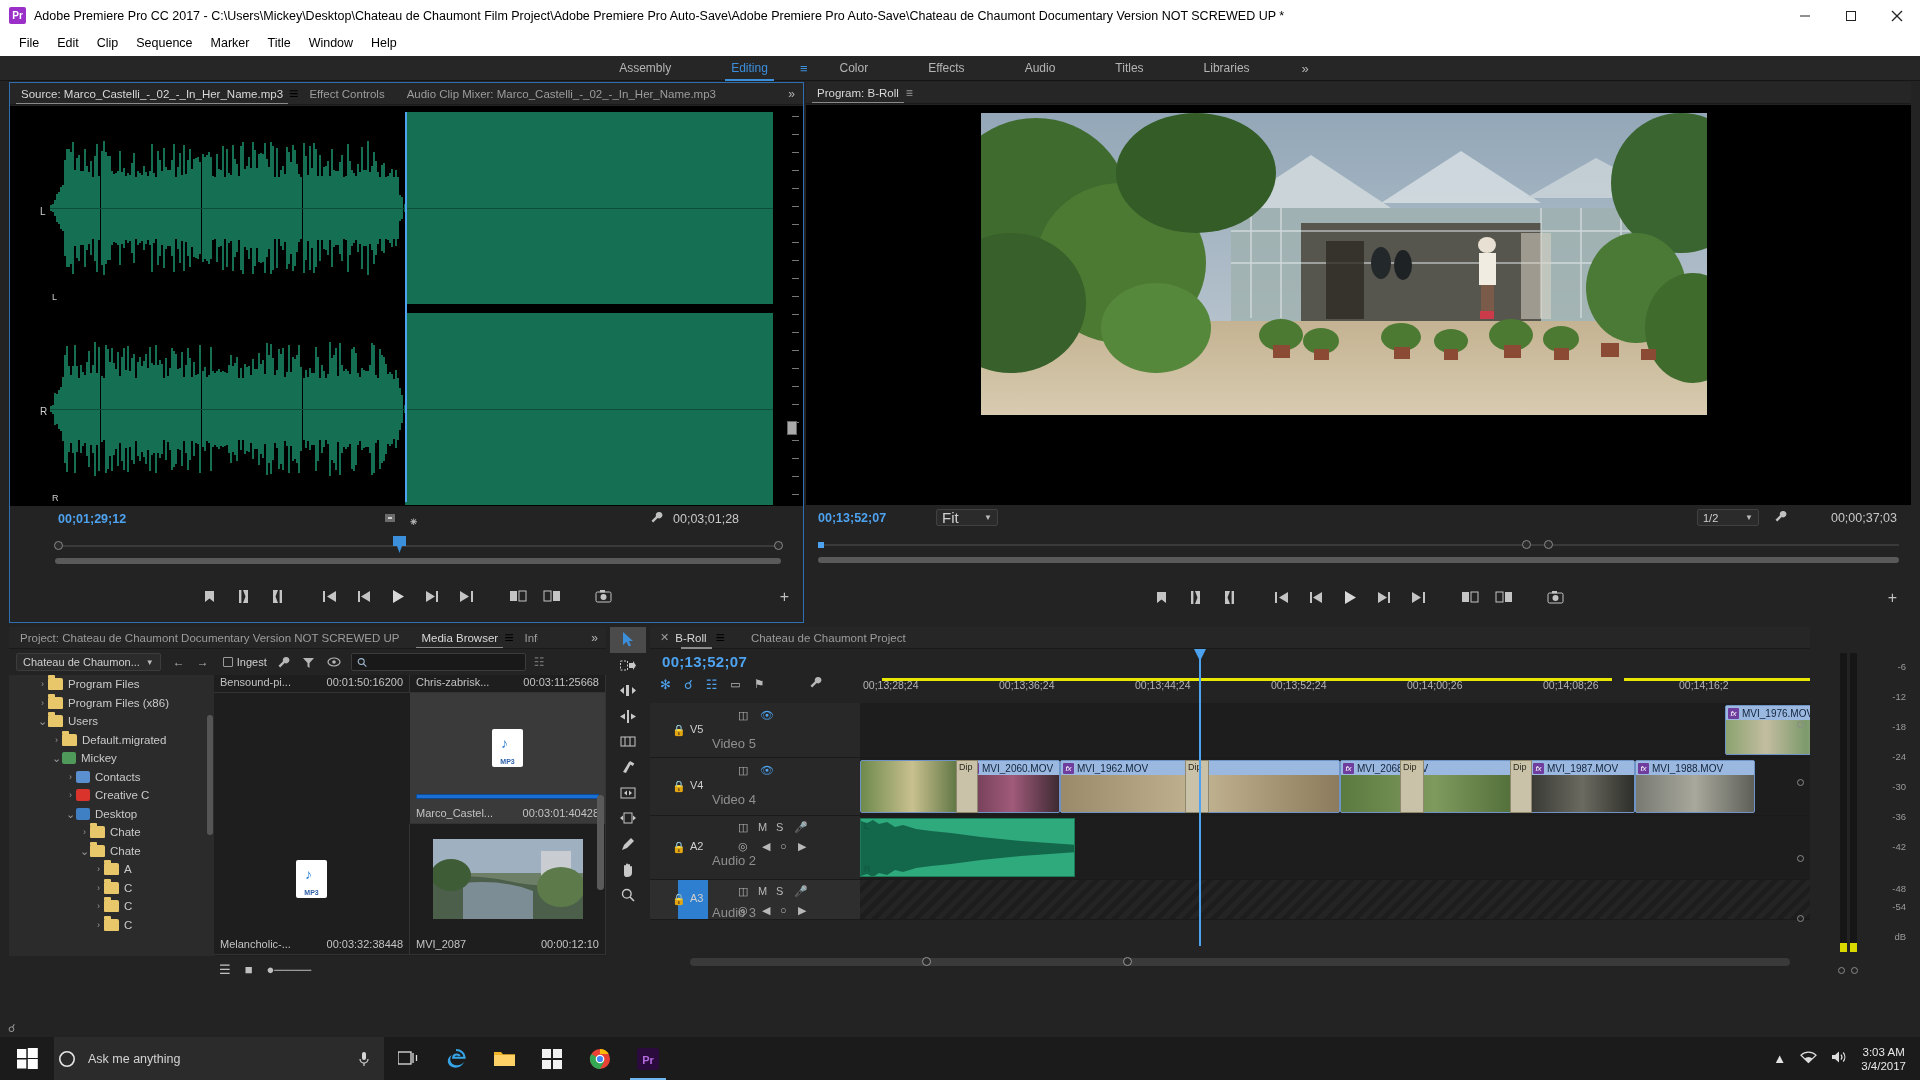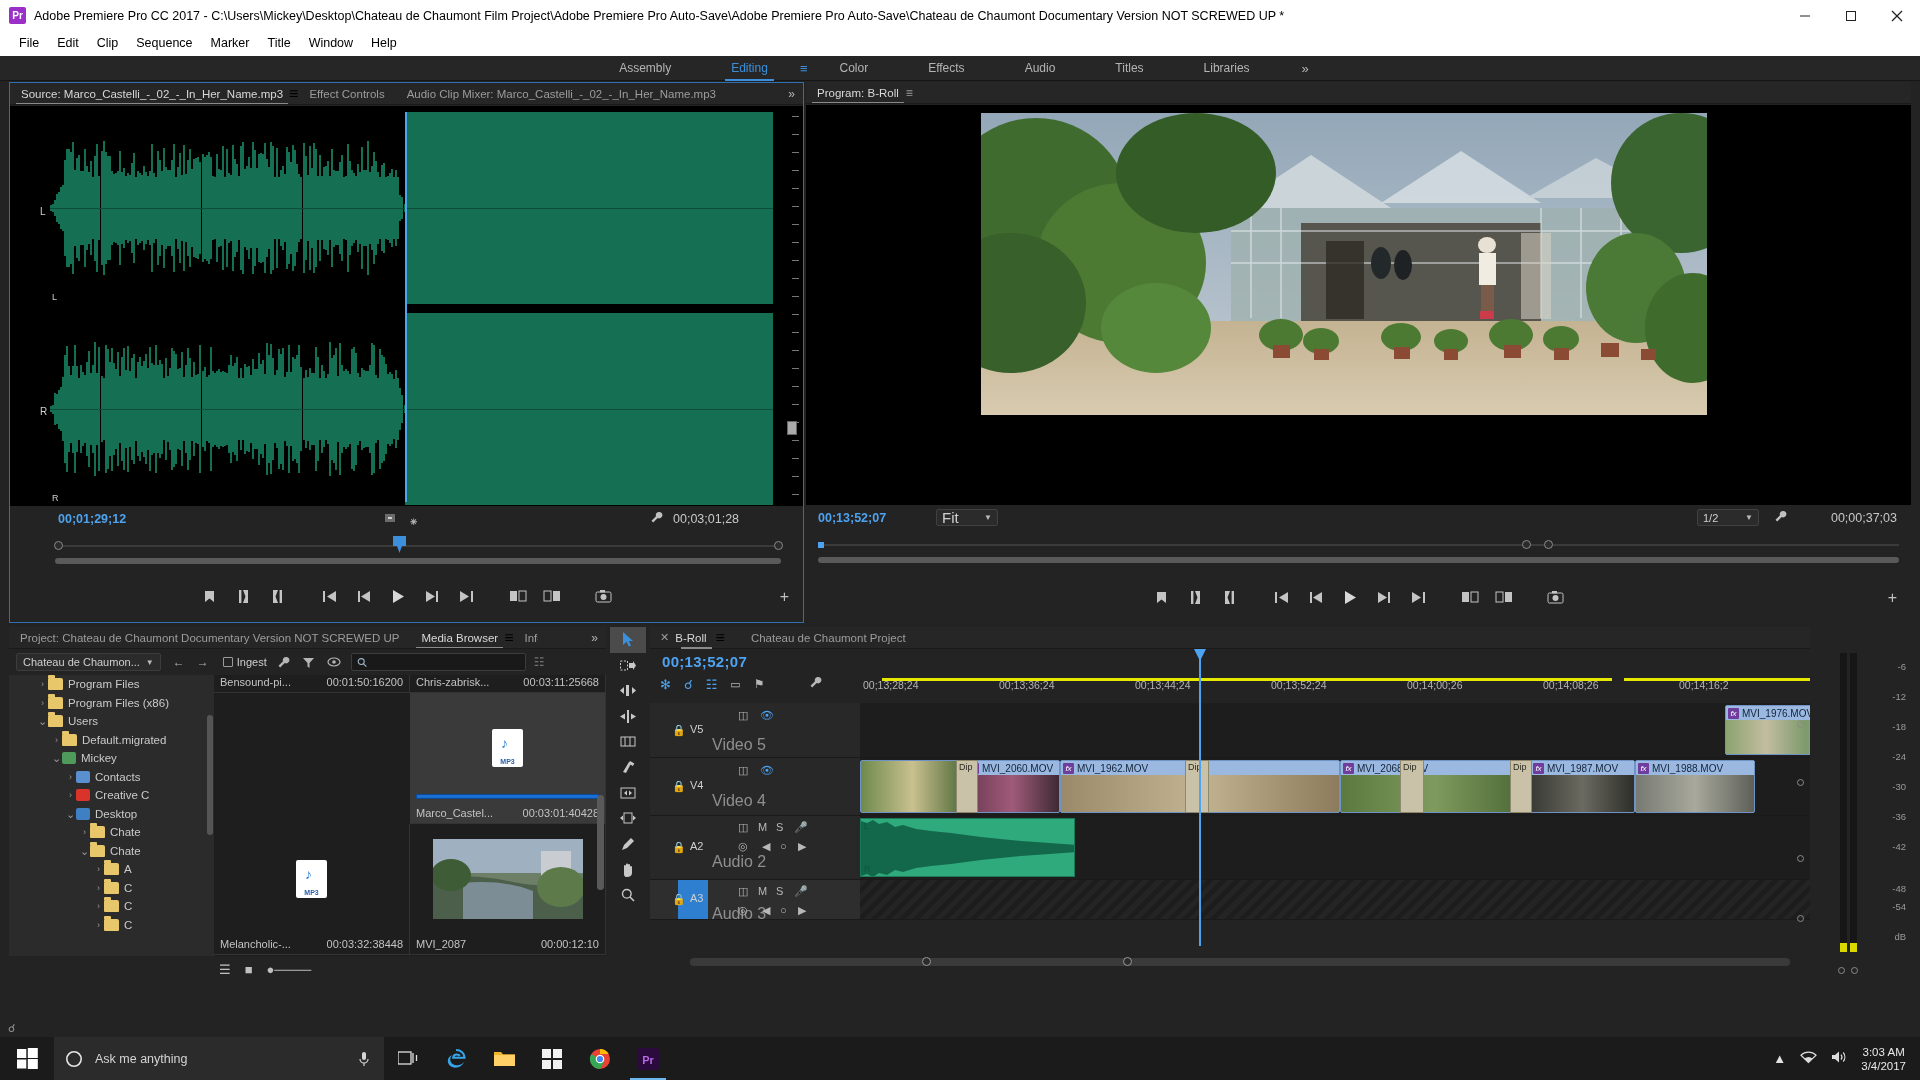--- a/index.html
+++ b/index.html
@@ -154,21 +154,21 @@
   .tl-ruler { position:absolute; left: 210px; top: 22px; right:0; height: 28px; }
   .ruler-tc { position:absolute; top: 8px; font-size: 10.5px; color:#b5b5b5; }
   .tl-yellow { position:absolute; left: 210px; top: 50px; right: 0; height: 5px; }
   .yellow-bar { position:absolute; top: 1px; height: 3px; background:#e7e700; }
 
   .tl-tracks { position:absolute; left:0; top: 76px; right:0; bottom: 36px; overflow:hidden; }
   .track { position:absolute; left:0; right:0; }
   .track-head { position:absolute; left:0; top:0; width: 210px; height:100%; background:#282828; border-bottom:1px solid #1a1a1a; }
   .track-body { position:absolute; left:210px; right:0; top:0; height:100%; background:#1d1d1d; border-bottom:1px solid #1a1a1a; }
   .th-name { position:absolute; left: 40px; font-size: 11px; color:#cfcfcf; }
-  .th-sub { position:absolute; left: 62px; font-size: 16px; color:#8f8f8f; }
+  .th-sub { position:absolute; left: 62px; font-size: 13px; color:#8f8f8f; }
   .th-lock { position:absolute; left: 22px; color:#b0b0b0; font-size: 11px; }
   .th-ic { position:absolute; color:#b8b8b8; font-size: 11px; }
 
   .clip { position:absolute; top:2px; bottom:2px; border-radius:2px; overflow:hidden; }
   .clip-v { background:#9ab8e0; border:1px solid #6f93c4; }
   .clip-hdr { position:absolute; left:0; right:0; top:0; height: 14px; background:#9ab8e0; display:flex; align-items:center; padding-left:2px; }
   .fx-badge { width: 11px; height: 11px; background:#6f3d9e; color:#fff; font-size: 8px; font-style:italic; display:flex; align-items:center; justify-content:center; border-radius:1px; margin-right: 3px; flex:0 0 11px;}
   .clip-name { font-size: 10px; color:#12233a; white-space:nowrap; overflow:hidden; }
   .clip-film { position:absolute; left:0; right:0; top:14px; bottom:0; }
   .trans { position:absolute; top:2px; bottom:2px; background:#c9c2a8; border:1px solid #8e886f; overflow:hidden; }
@@ -192,21 +192,21 @@
   .meter-fill { position:absolute; left:0; right:0; bottom:0; background:#d9d900; }
   .meter-foot { position:absolute; bottom: 8px; left: 24px; display:flex; gap: 6px; }
   .meter-dot { width: 7px; height: 7px; border-radius:50%; border:1px solid #8a8a8a; }
 
   
   .statusbar { position:absolute; left:0; bottom: 43px; width: 1920px; height: 18px; background:#232323; display:flex; align-items:center; }
   .status-ic { margin-left: 8px; color:#9a9a9a; font-size: 11px; }
   .taskbar { position:absolute; left:0; bottom:0; width: 1920px; height: 43px; background:#1b1b1b; display:flex; align-items:center; }
   .tb-start { width: 54px; height: 43px; display:flex; align-items:center; justify-content:center; }
   .tb-search {
-    width: 330px; height: 43px; background:#2b2b2b; display:flex; align-items:center; padding-left: 11px;
+    width: 330px; height: 43px; background:#2b2b2b; display:flex; align-items:center; padding-left: 4px;
   }
   .tb-search .txt { font-size: 12.5px; color:#d4d4d4; margin-left: 12px; }
   .tb-icons { display:flex; align-items:center; height: 43px; }
   .tb-ic { width: 48px; height: 43px; display:flex; align-items:center; justify-content:center; position:relative; }
   .tb-ic.active::after { content:''; position:absolute; left: 6px; right: 6px; bottom:0; height: 2px; background:#6fb8ef; }
   .tb-right { position:absolute; right: 0; top:0; height: 43px; display:flex; align-items:center; }
   .tb-clock { font-size: 11.5px; color:#e8e8e8; text-align:center; line-height: 14px; padding: 0 14px 0 6px; }
   .tb-sysic { color:#e2e2e2; font-size: 13px; padding: 0 7px; }
 </style>
 </head>

